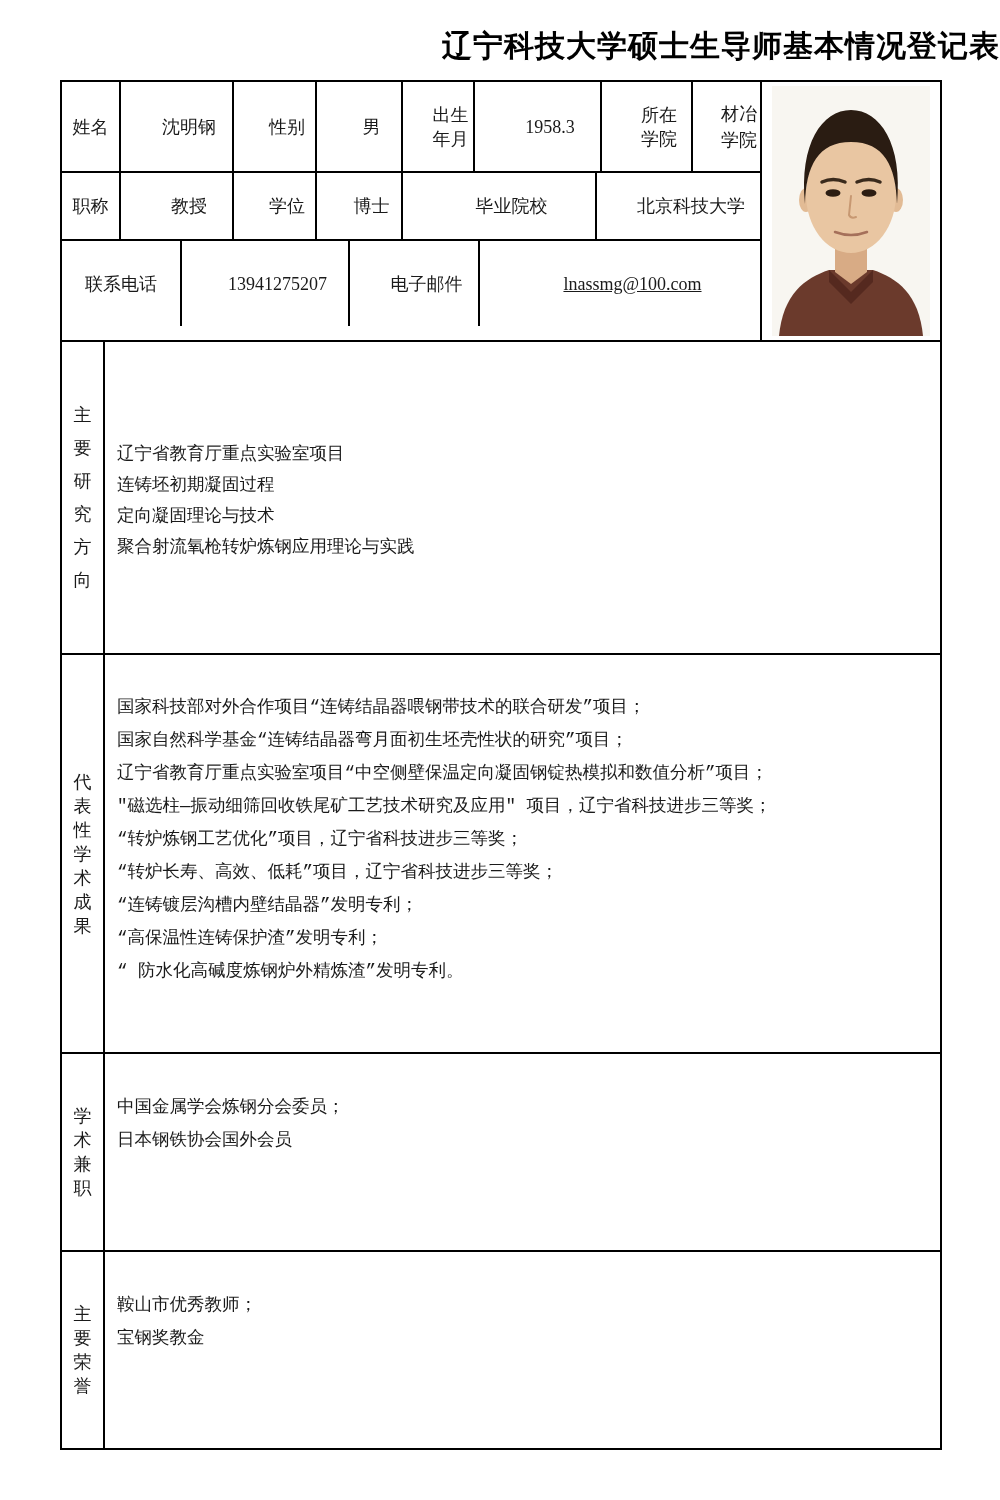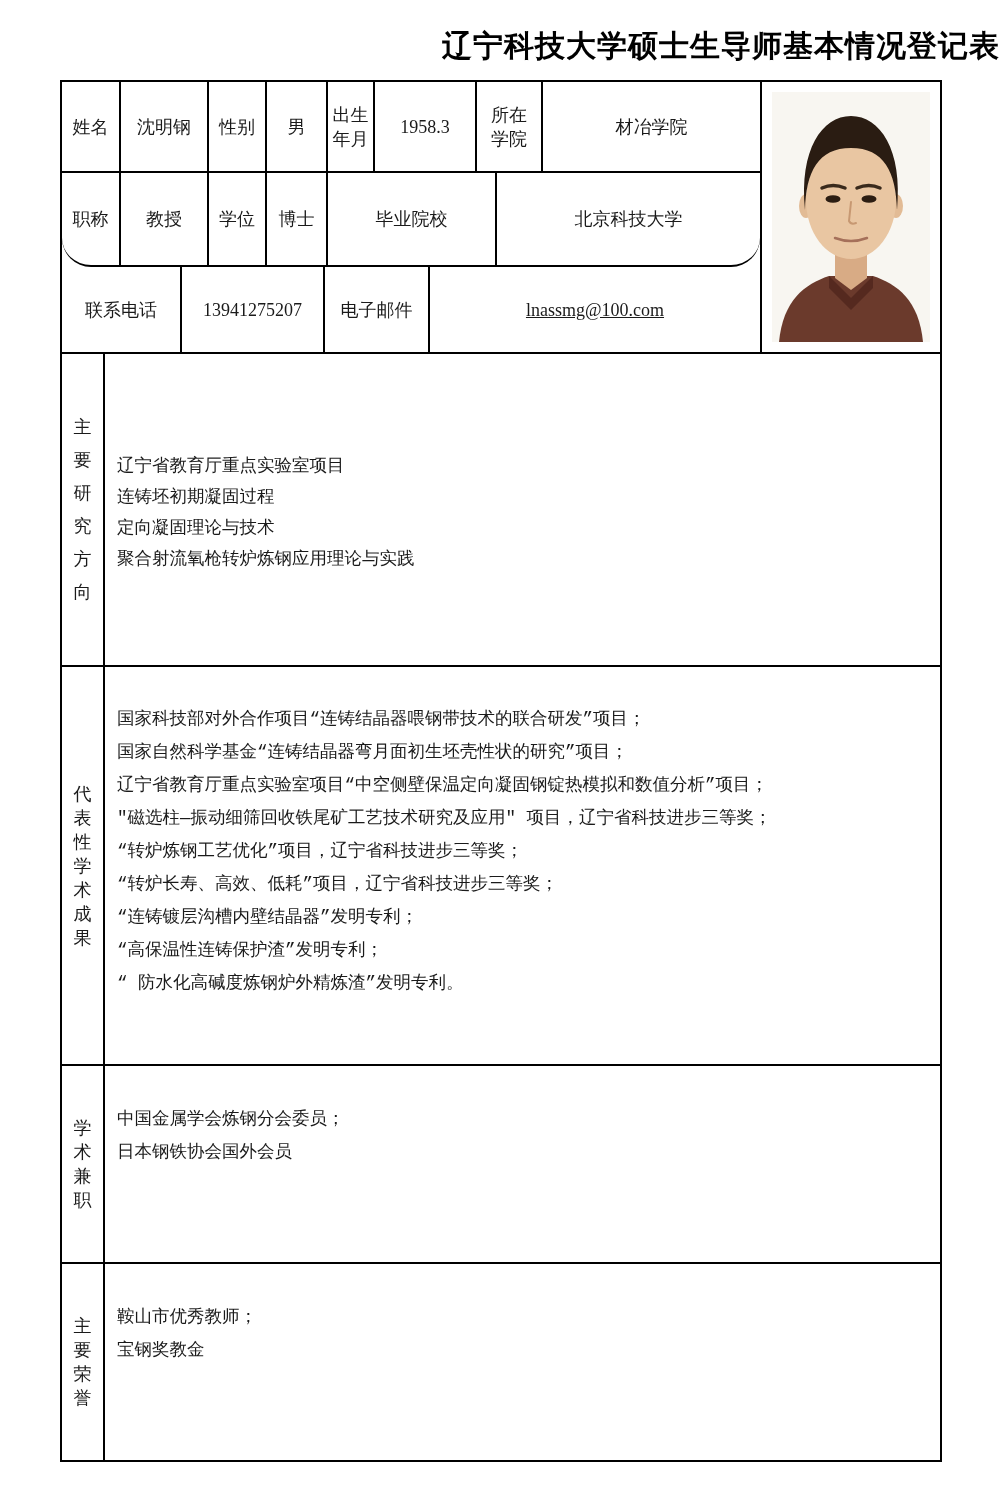--- a/index.html
+++ b/index.html
@@ -25,23 +25,23 @@
     width:882px;
     border:2px solid #000;
     box-sizing:border-box;
     background:#fff;
   }
   .doc-table * { box-sizing:border-box; }
 
   
   .top-block { display:flex; border-bottom:2px solid #000; }
   .rows-left { width:700px; border-right:2px solid #000; display:flex; flex-direction:column; }
-  .row { display:flex; }
+  .row { display:flex;gap:25px; }
   .row-1 { height:91px; border-bottom:2px solid #000; }
-  .row-2 { height:94px; border-bottom:2px solid #000;border-radius:29px; }
+  .row-2 { height:68px; border-bottom:2px solid #000; }
   .row-3 { height:85px; }
   .cell {
     border-right:2px solid #000;
     display:flex; align-items:center; justify-content:center;
     text-align:center;
     font-size:18px;
     line-height:26px;
     padding:0 2px;
   }
   .cell:last-child { border-right:none; flex:1; }

